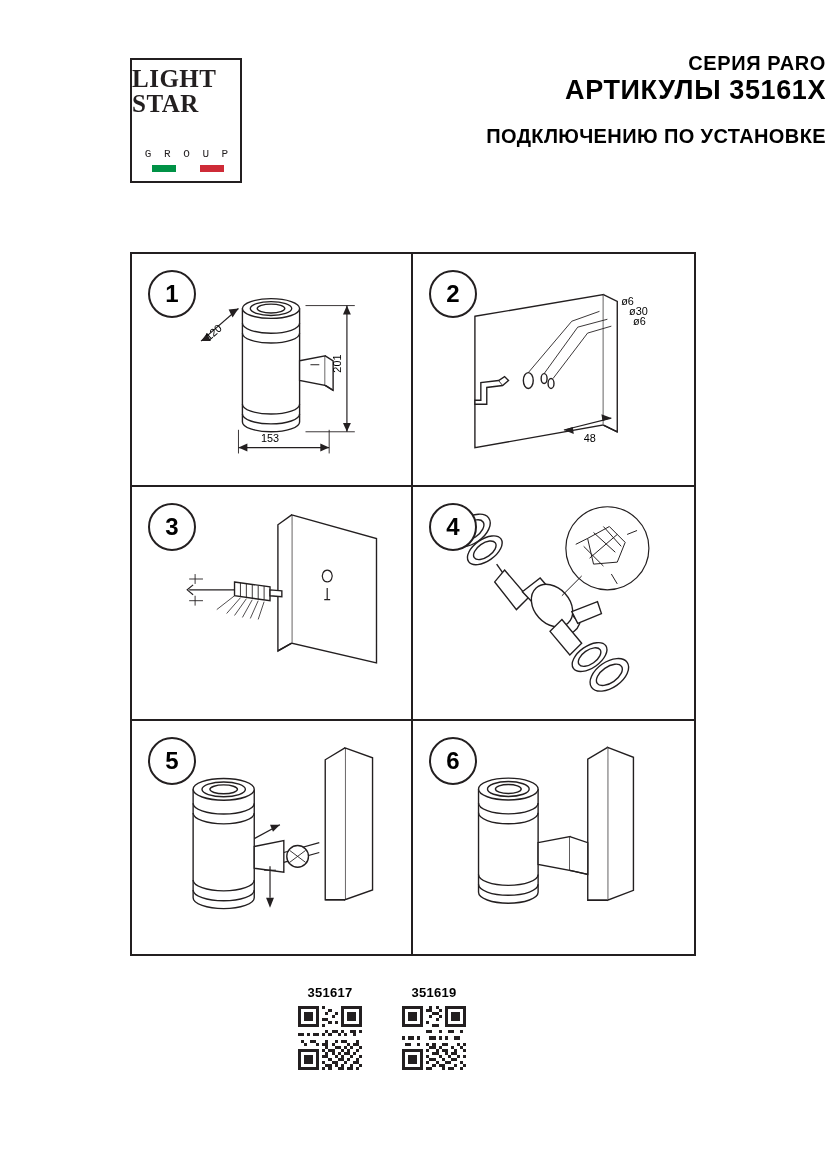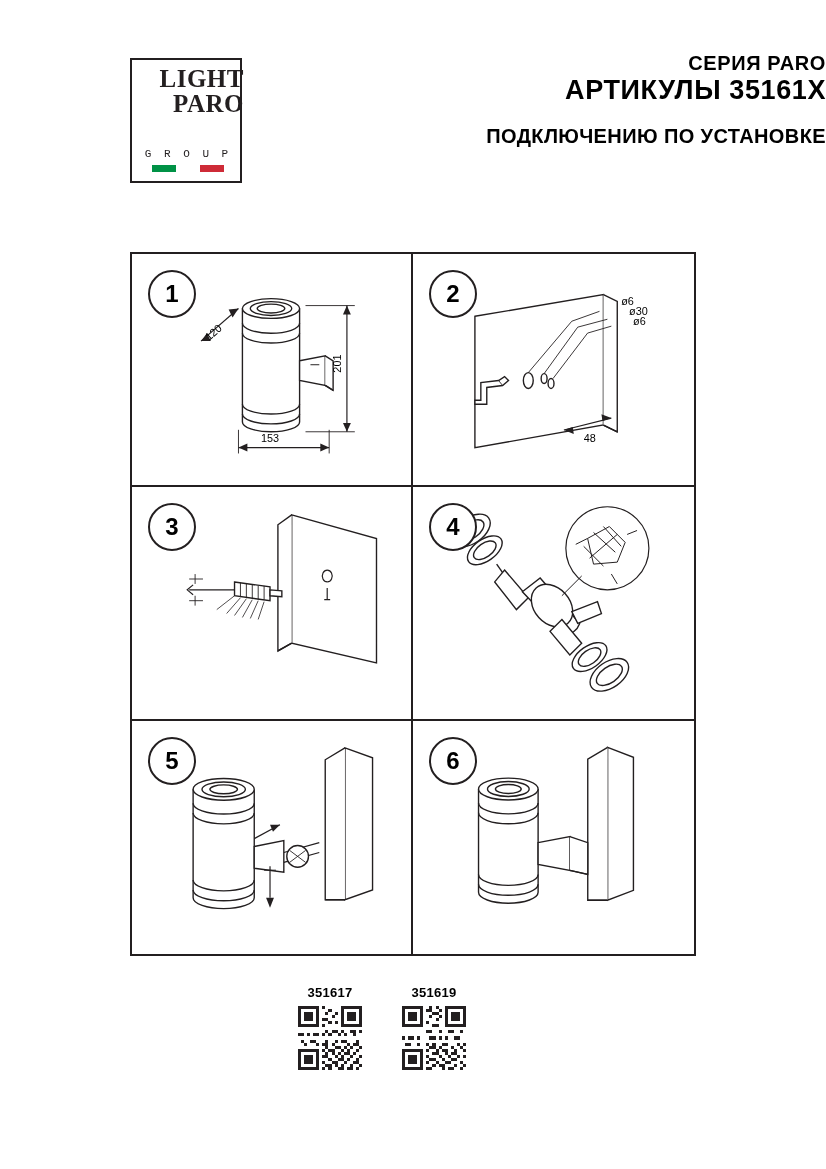--- a/index.html
+++ b/index.html
@@ -30,21 +30,21 @@
     width: 112px;
     height: 125px;
     border: 2px solid #231f20;
     box-sizing: border-box;
     background: #ffffff;
   }
   .logo-text {
     position: absolute;
     left: 0; top: 6px;
     width: 112px;
-    text-align: right;
+    text-align: left;
     font-family: "Liberation Serif", serif;
     font-weight: bold;
     font-size: 25px;
     line-height: 25px;
     letter-spacing: 0.5px;
     color: #231f20;
   }
   .logo-text span { display: block; }
   .logo-group {
     position: absolute;
@@ -157,21 +157,21 @@
   .qr-img { width: 64px; height: 64px; display: block; margin: 0 auto; }
 </style>
 </head>
 <body>
 
 <div class="header">
 
   <div class="logo-box">
     <div class="logo-text">
       <span>LIGHT</span>
-      <span>PARO</span>
+      <span>STAR</span>
     </div>
     <div class="logo-group">G R O U P</div>
     <div class="logo-flag">
       <i style="background:#009246"></i>
         <i style="background:#ffffff"></i>
         <i style="background:#ce2b37"></i>
     </div>
   </div>
 
   <div class="title-block">

